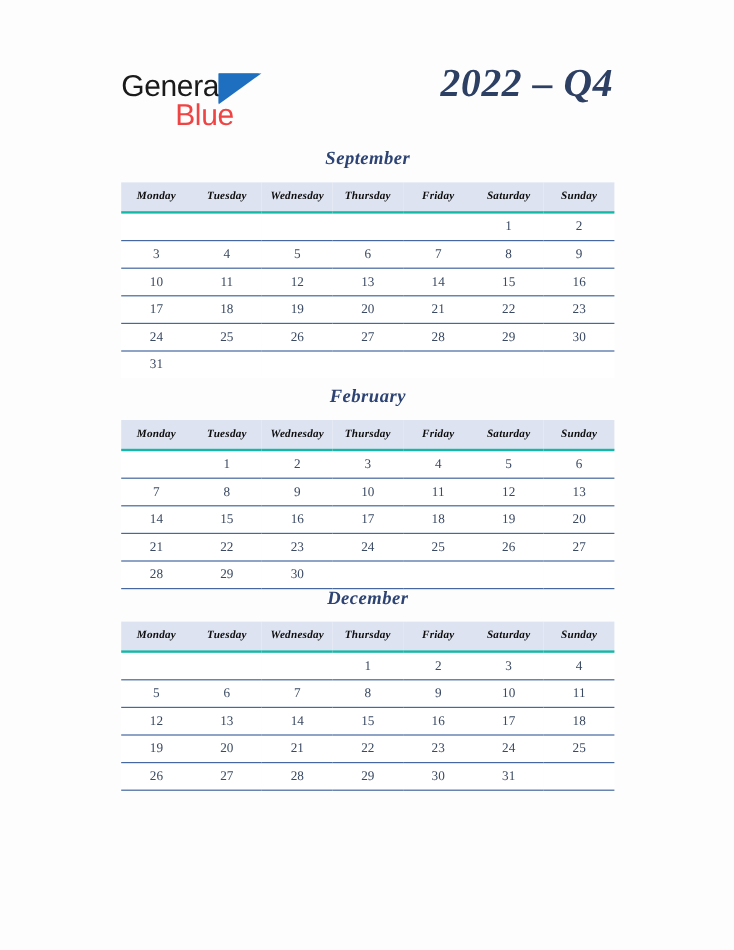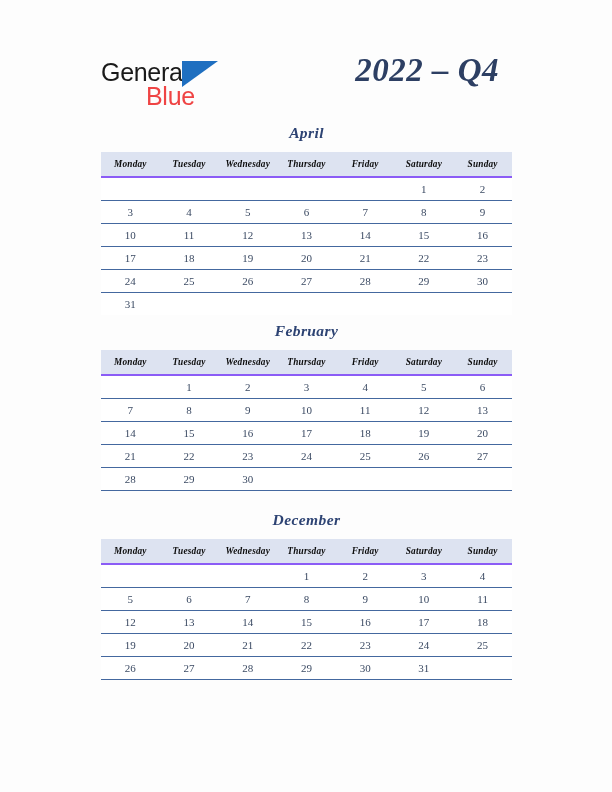--- a/index.html
+++ b/index.html
@@ -57,40 +57,40 @@
   }
   .logo-mark {
     position: absolute;
     left: 81px;
     top: 1px;
     width: 36px;
     height: 26px;
   }
   .title {
     position: absolute;
-    right: 113px;
+    right: 101px;
     top: 4px;
     font-family: "Liberation Serif", serif;
     font-style: italic;
     font-weight: bold;
     font-size: 33px;
     color: #2d3f63;
     letter-spacing: 0.5px;
     white-space: nowrap;
   }
 
   
   .month-block {
     position: absolute;
     left: 101px;
     width: 411px;
   }
   #month-0 { top: 122px; }
   #month-1 { top: 320px; }
-  #month-2 { top: 509px; }
+  #month-2 { top: 488px; }
 
   .month-name {
     text-align: center;
     font-family: "Liberation Serif", serif;
     font-style: italic;
     font-weight: bold;
     font-size: 15.5px;
     color: #2d4373;
     letter-spacing: 0.4px;
     height: 22px;
@@ -98,21 +98,21 @@
   }
 
   table.cal {
     border-collapse: collapse;
     width: 411px;
     table-layout: fixed;
     margin-top: 8px;
   }
   table.cal th {
     background: #dde3f1;
-    border-bottom: 2px solid #8b5cf6;
+    border-bottom: 2px solid #14b8a6;
     font-family: "Liberation Serif", serif;
     font-style: italic;
     font-weight: bold;
     font-size: 9.3px;
     color: #0c0c0c;
     letter-spacing: 0.2px;
     height: 24px;
     padding: 0;
     text-align: center;
     vertical-align: middle;
@@ -147,21 +147,21 @@
           <polygon points="0,0 34,0 0,25" fill="#1f6fc0"></polygon>
         </svg>
       </span>
       <span class="logo-blue">Blue</span>
     </div>
 
     <div class="title">2022 – Q4</div>
   </div>
 
   <div class="month-block" id="month-0">
-    <div class="month-name">April</div>
+    <div class="month-name">September</div>
     <table class="cal">
       <thead>
         <tr>
           <th>Monday</th>
           <th>Tuesday</th>
           <th>Wednesday</th>
           <th>Thursday</th>
           <th>Friday</th>
           <th>Saturday</th>
           <th>Sunday</th>

